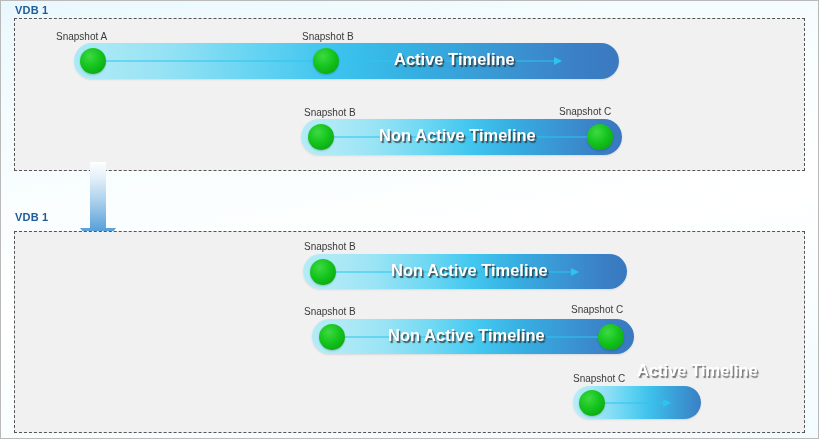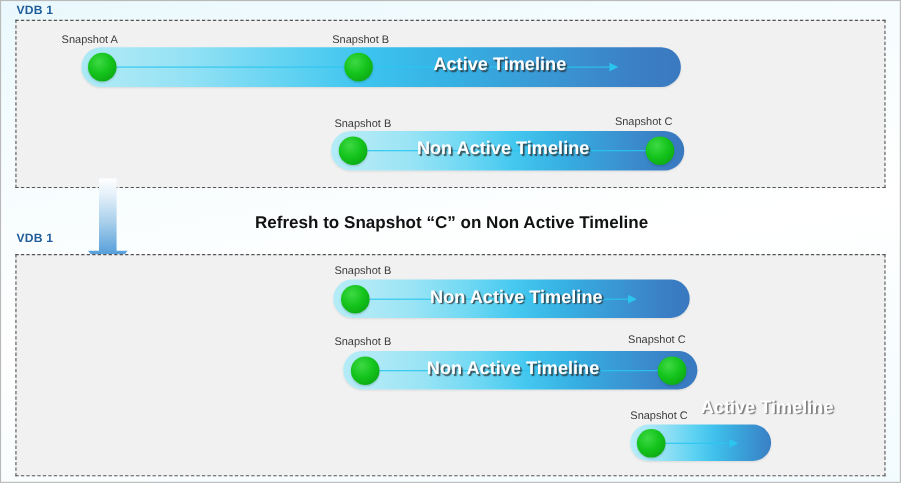--- a/index.html
+++ b/index.html
@@ -199,21 +199,20 @@
   <div id="lbl-snap-b2" class="snap-label">Snapshot B</div>
   <div id="lbl-snap-c1" class="snap-label">Snapshot C</div>
 
   <div id="tl-2" class="timeline tl-fill-nonactive">
     <div class="tl-line"></div>
     <div class="snap-dot dot-b"></div>
     <div class="snap-dot dot-c"></div>
     <div id="txt-tl-2" class="tl-text">Non Active Timeline</div>
   </div>
 
-  <div id="refresh-heading">Refresh to Snapshot “C” on Non Active Timeline</div>
 
   <svg id="down-arrow" viewBox="0 0 38 90">
     <defs>
       <linearGradient id="arrowGrad" x1="0" y1="0" x2="0" y2="1">
         <stop offset="0%" stop-color="#ffffff"></stop>
         <stop offset="18%" stop-color="#e2eff9"></stop>
         <stop offset="45%" stop-color="#a8cfeb"></stop>
         <stop offset="75%" stop-color="#5ca3dc"></stop>
         <stop offset="100%" stop-color="#2f82cc"></stop>
       </linearGradient>

